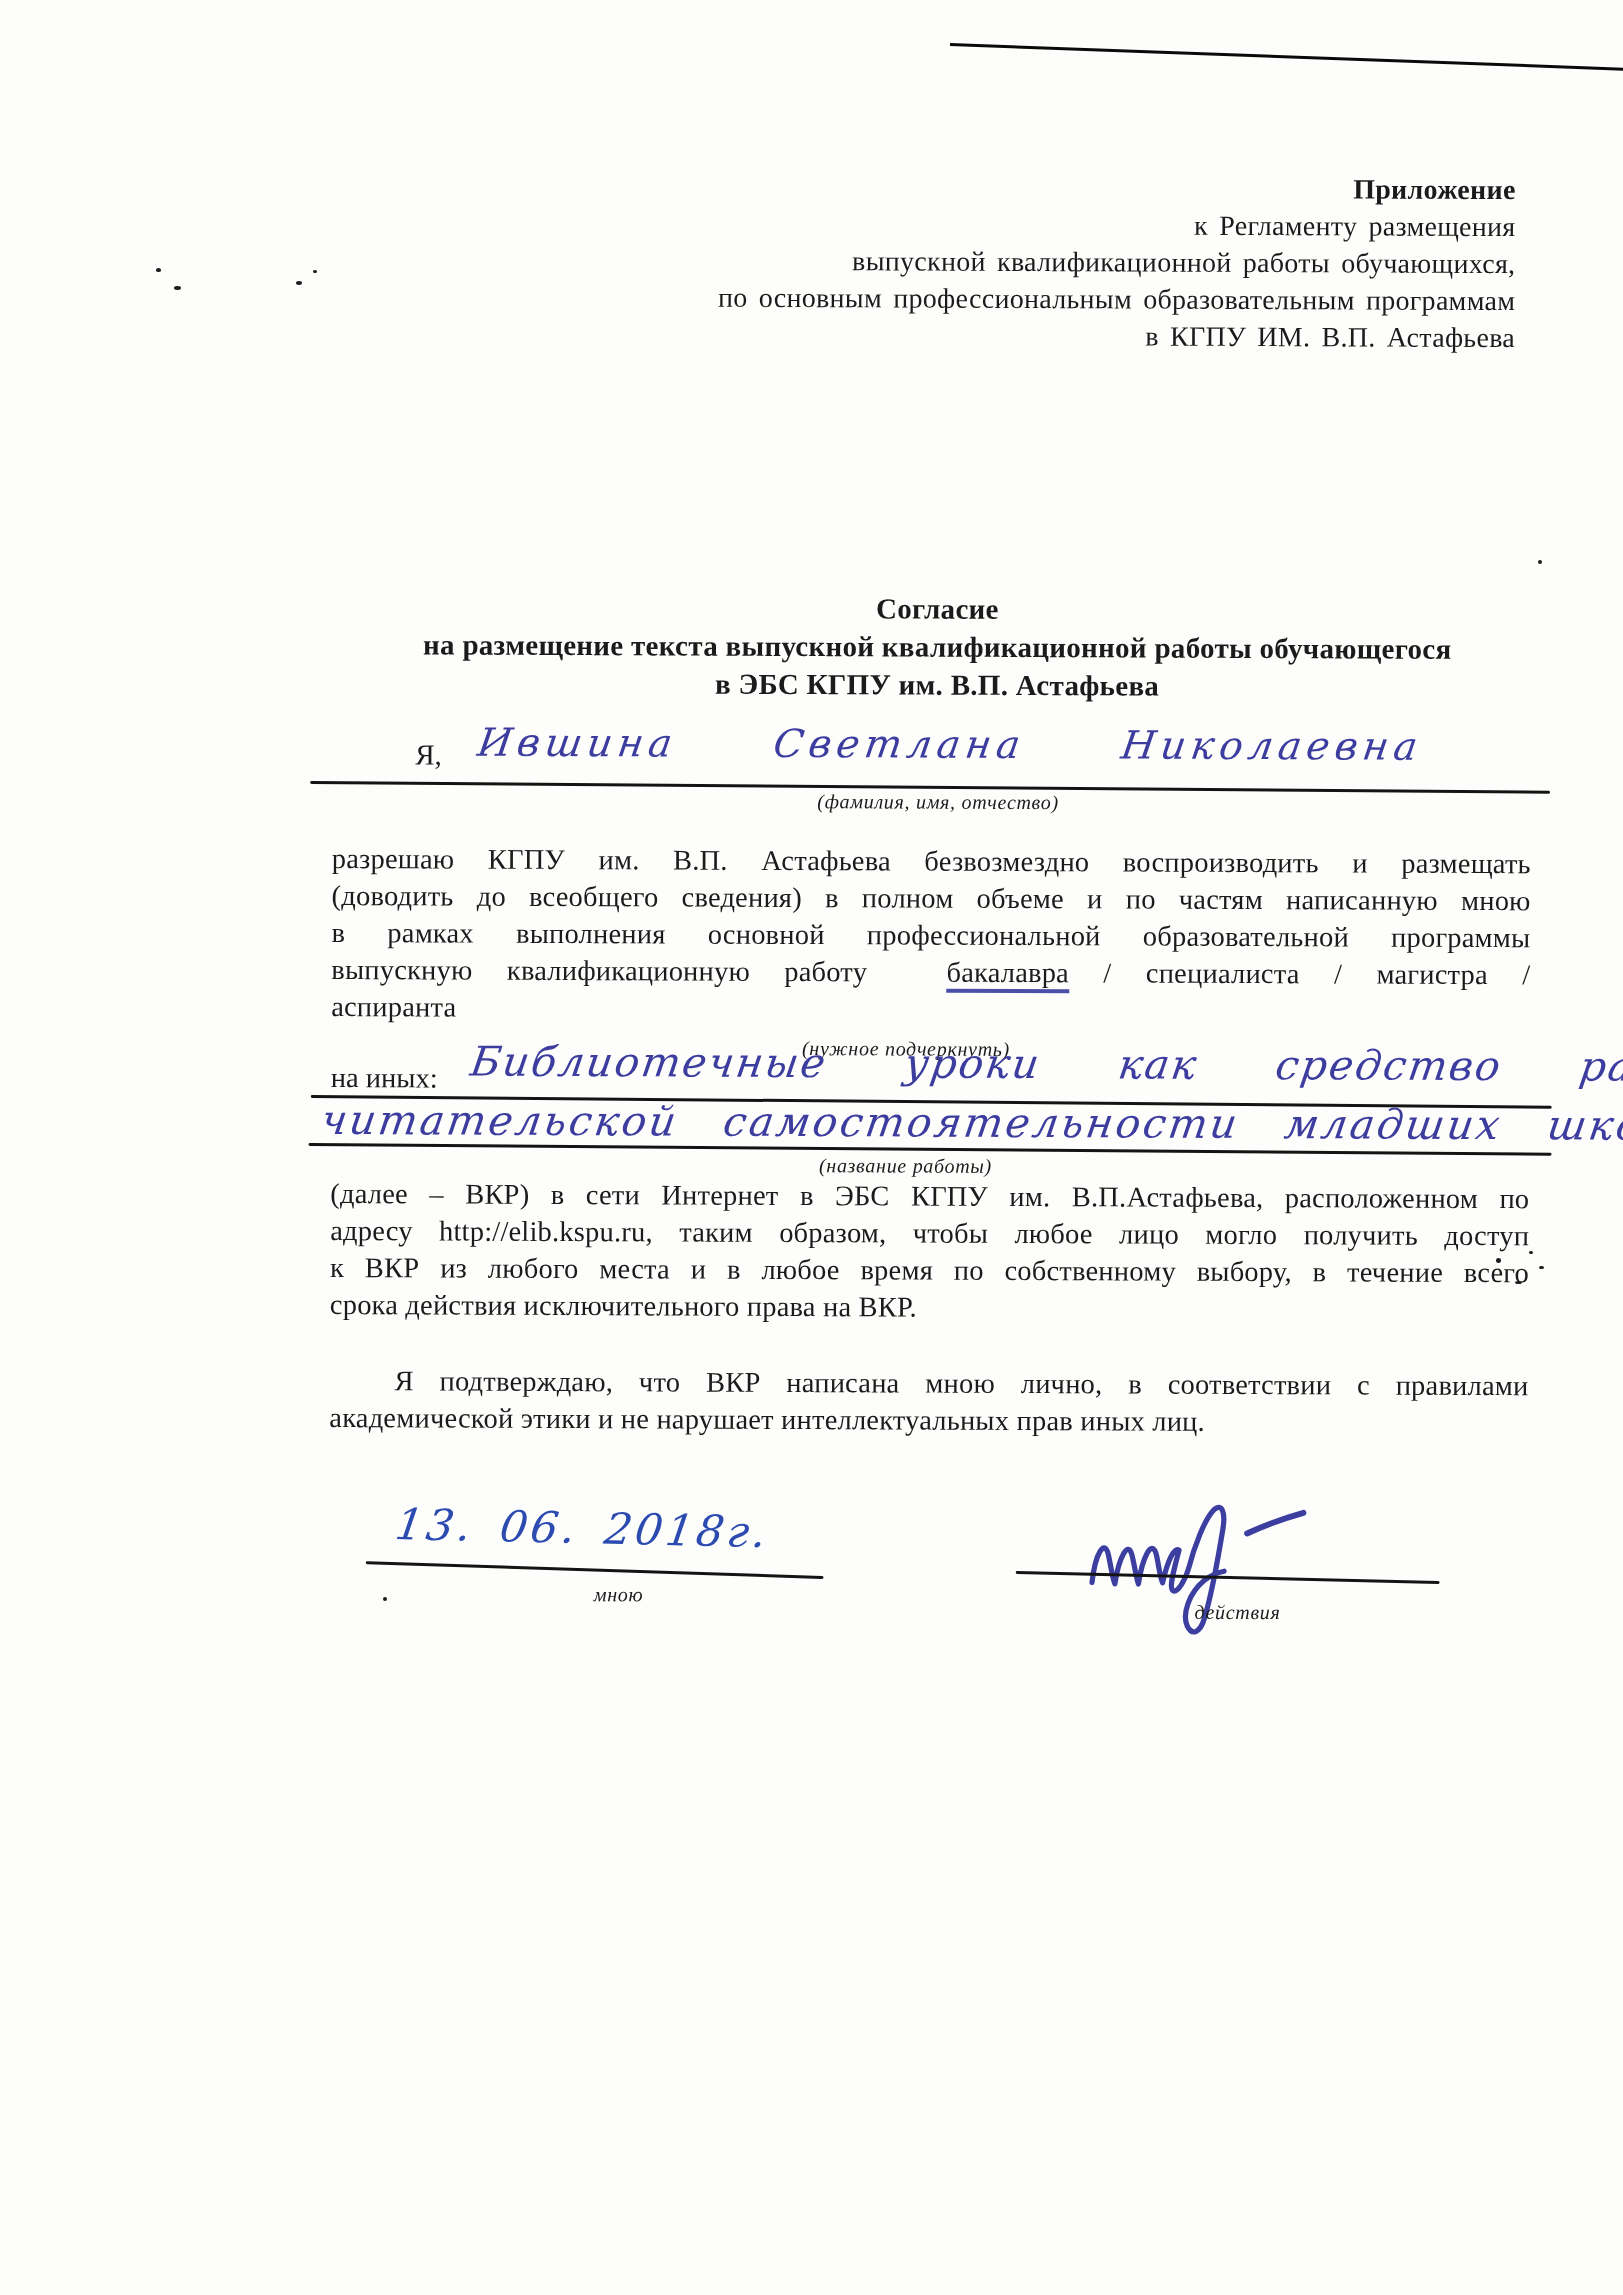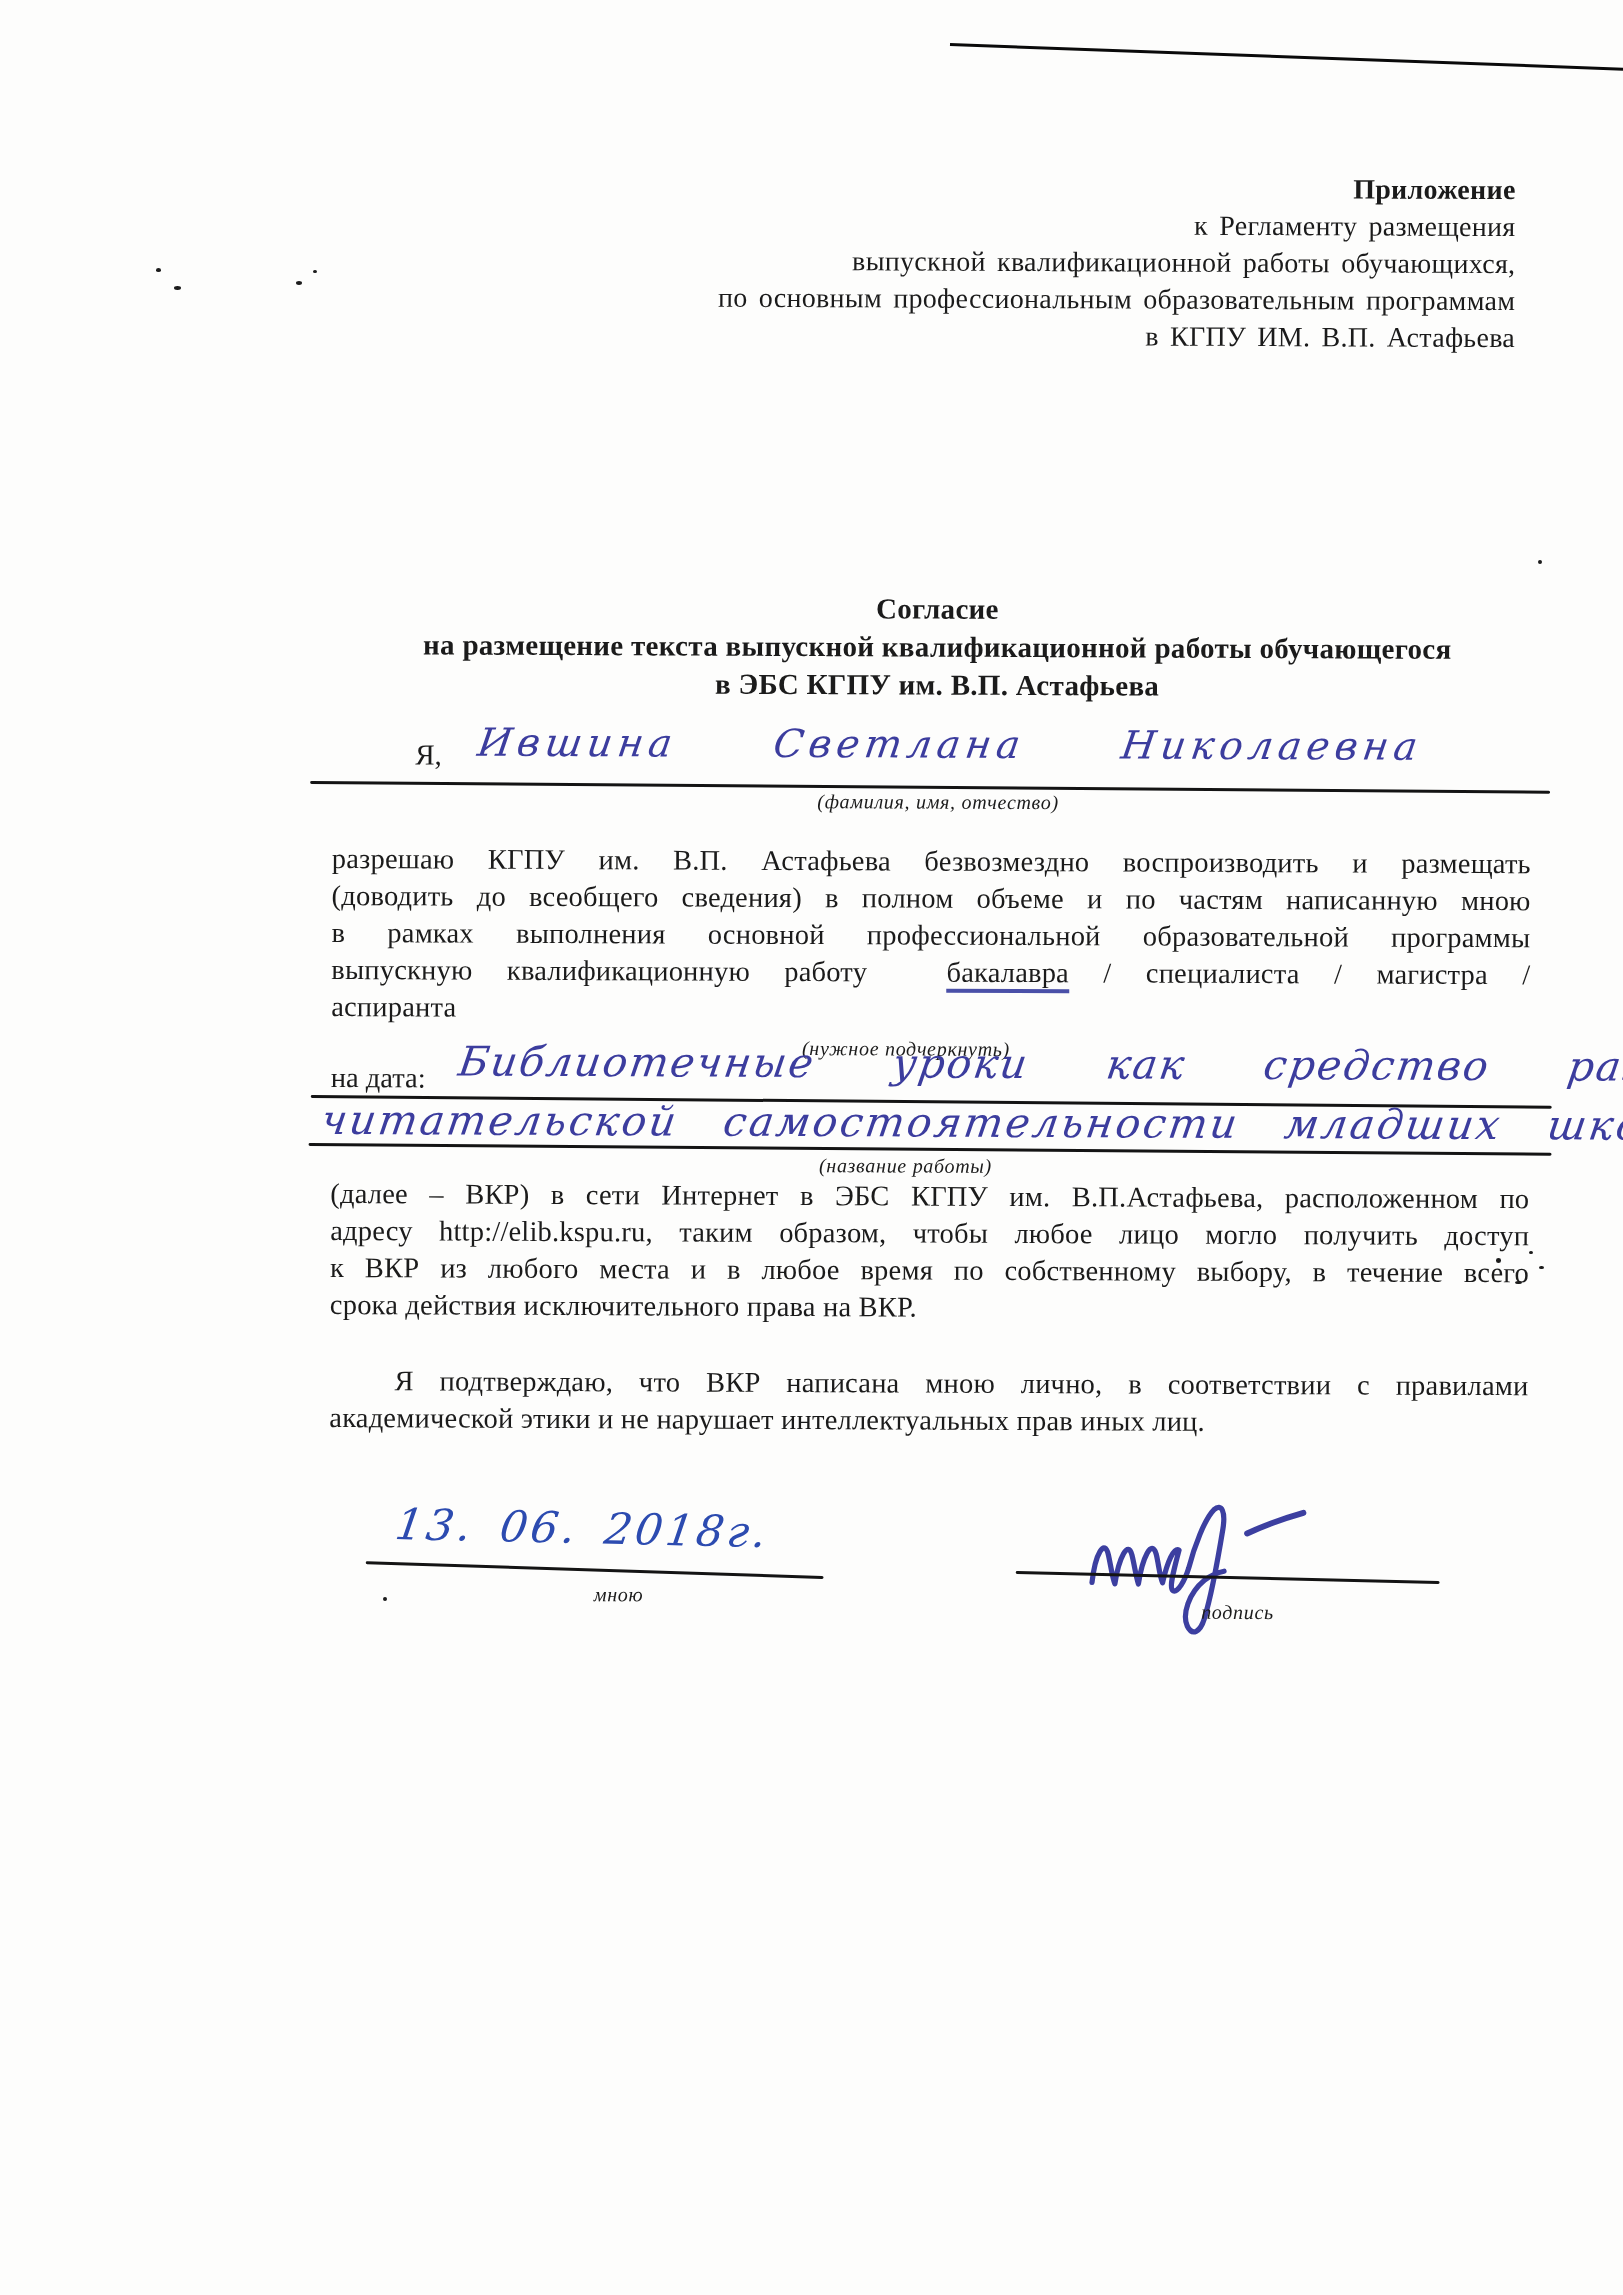--- a/index.html
+++ b/index.html
@@ -90,21 +90,21 @@
   <div class="para p1">
     <div class="jl">разрешаю КГПУ им. В.П. Астафьева безвозмездно воспроизводить и размещать</div>
     <div class="jl">(доводить до всеобщего сведения) в полном объеме и по частям написанную мною</div>
     <div class="jl">в рамках выполнения основной профессиональной образовательной программы</div>
     <div class="jl"><span>выпускную квалификационную работу </span><span class="uword">бакалавра</span><span> / специалиста / магистра /</span></div>
     <div class="ll">аспиранта</div>
   </div>
   <div class="caption cap-under">(нужное подчеркнуть)</div>
 
   <div class="topic-row">
-    <span>на дата:</span><span class="hw hw-t1">Библиотечные уроки как средство развития</span>
+    <span>на иных:</span><span class="hw hw-t1">Библиотечные уроки как средство развития</span>
   </div>
   <div class="rule rule-t1"></div>
   <div class="hw hw-t2">читательской самостоятельности младших школьников.</div>
   <div class="rule rule-t2"></div>
   <div class="caption cap-topic">(название работы)</div>
 
   <div class="para p2">
     <div class="jl">(далее – ВКР) в сети Интернет в ЭБС КГПУ им. В.П.Астафьева, расположенном по</div>
     <div class="jl">адресу http://elib.kspu.ru, таким образом, чтобы любое лицо могло получить доступ</div>
     <div class="jl">к ВКР из любого места и в любое время по собственному выбору, в течение всего</div>
@@ -121,21 +121,21 @@
   <div class="caption cap-date">мною</div>
 
   <svg class="sig" width="281" height="157" viewBox="0 0 430 240">
     <path d="M25 150 C30 105 44 82 50 108 C54 126 56 142 60 152 C66 112 80 84 86 108 C90 124 92 140 96 152
              C102 112 116 82 123 106 C127 122 128 138 133 150 C140 118 150 95 158 100 C148 138 143 158 149 162
              C156 166 167 147 173 127 C181 95 197 52 211 38 C223 27 229 41 225 67 C217 117 207 172 197 205
              C191 225 179 232 171 216 C163 198 173 166 197 146 C207 138 217 134 227 132" stroke="#3c3fa0" stroke-width="8" fill="none" stroke-linecap="round" stroke-linejoin="round"></path>
     <path d="M262 74 C292 60 320 50 348 42" stroke="#3c3fa0" stroke-width="9" fill="none" stroke-linecap="round"></path>
   </svg>
   <div class="rule rule-sign"></div>
-  <div class="caption cap-sign">подпись</div>
+  <div class="caption cap-sign">действия</div>
 
 </div>
 
 <div class="speck" style="left:156px;top:268px;width:5.2px;height:3.9px;"></div>
 <div class="speck" style="left:174px;top:286px;width:6.5px;height:3.9px;"></div>
 <div class="speck" style="left:296px;top:281px;width:5.9px;height:3.9px;"></div>
 <div class="speck" style="left:313px;top:270px;width:3.9px;height:3.3px;"></div>
 <div class="speck" style="left:1496px;top:1258px;width:5.2px;height:4.6px;"></div>
 <div class="speck" style="left:1529px;top:1251px;width:3.9px;height:3.3px;"></div>
 <div class="speck" style="left:1539px;top:1266px;width:4.6px;height:3.3px;"></div>

